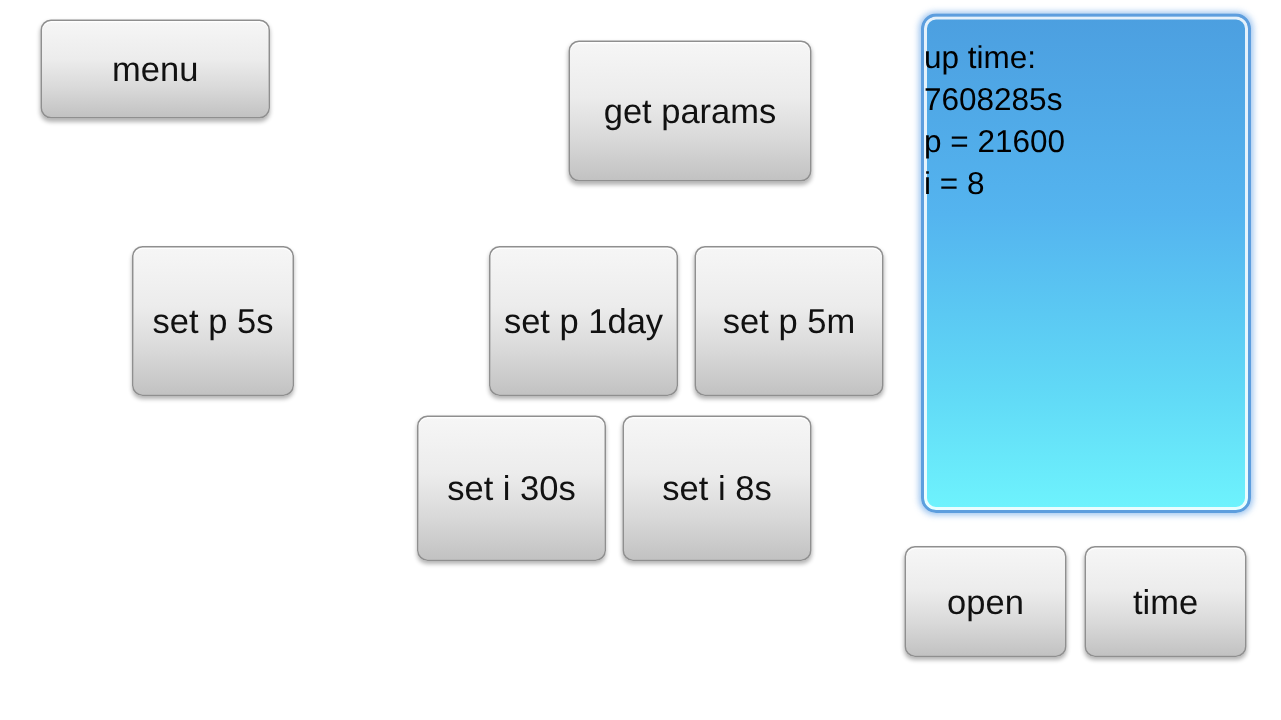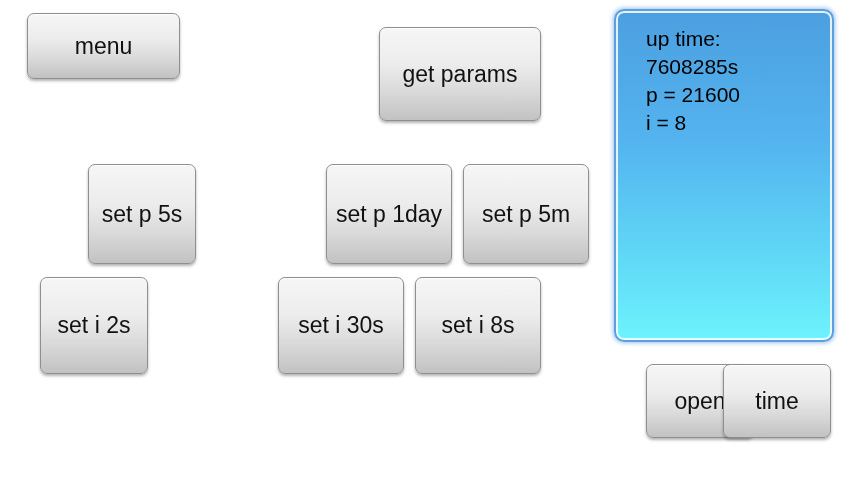--- a/index.html
+++ b/index.html
@@ -37,52 +37,51 @@
   .btn-getparams  { left: 379px; top: 27px;  width: 162px; height: 94px; }
   
   .row-p { top: 164px; height: 100px; margin-left: 48px; }
   
   .row-i { top: 277px; height: 97px; }
   .col-1 { left: 40px;  width: 108px; }
   .col-2 { left: 158px; width: 107px; }
   .col-3 { left: 278px; width: 126px; }
   .col-4 { left: 415px; width: 126px; }
   
-  .btn-open  { left: 603px; top: 364px; width: 108px; height: 74px; margin-left: 43px; }
+  .btn-open  { left: 603px; top: 364px; width: 108px; height: 74px; }
   .btn-close { left: 723px; top: 364px; width: 108px; height: 74px; }
   
   .status-panel {
     position: absolute;
     left: 614px; top: 9px;
     width: 220px; height: 333px;
     box-sizing: border-box;
     border: 2px solid #5d9ede;
     border-radius: 10px;
     background: linear-gradient(to bottom, #4c9fe0 0%, #54b4ef 40%, #60d8f6 75%, #6ef3fd 100%);
     box-shadow: 0 0 4px 1px rgba(130,180,235,0.8), inset 0 0 0 2px rgba(255,255,255,0.85);
-    padding: 14px 30px;
+    padding: 14px 0;
     font-size: 21px;
     line-height: 28px;
     color: #000000;
   }
   .status-line { white-space: nowrap; }
 </style>
 </head>
 <body>
 
 <div class="app">
 
   <div class="btn btn-menu">menu</div>
   <div class="btn btn-getparams">get params</div>
 
   <div class="btn row-p col-1">set p 5s</div>
   <div class="btn row-p col-3">set p 1day</div>
   <div class="btn row-p col-4">set p 5m</div>
 
-  <div class="btn row-i col-1">set i 2s</div>
   <div class="btn row-i col-3">set i 30s</div>
   <div class="btn row-i col-4">set i 8s</div>
 
   <div class="status-panel">
     <div class="status-line">up time:</div>
     <div class="status-line">7608285s</div>
     <div class="status-line">p = 21600</div>
     <div class="status-line">i = 8</div>
   </div>
 

